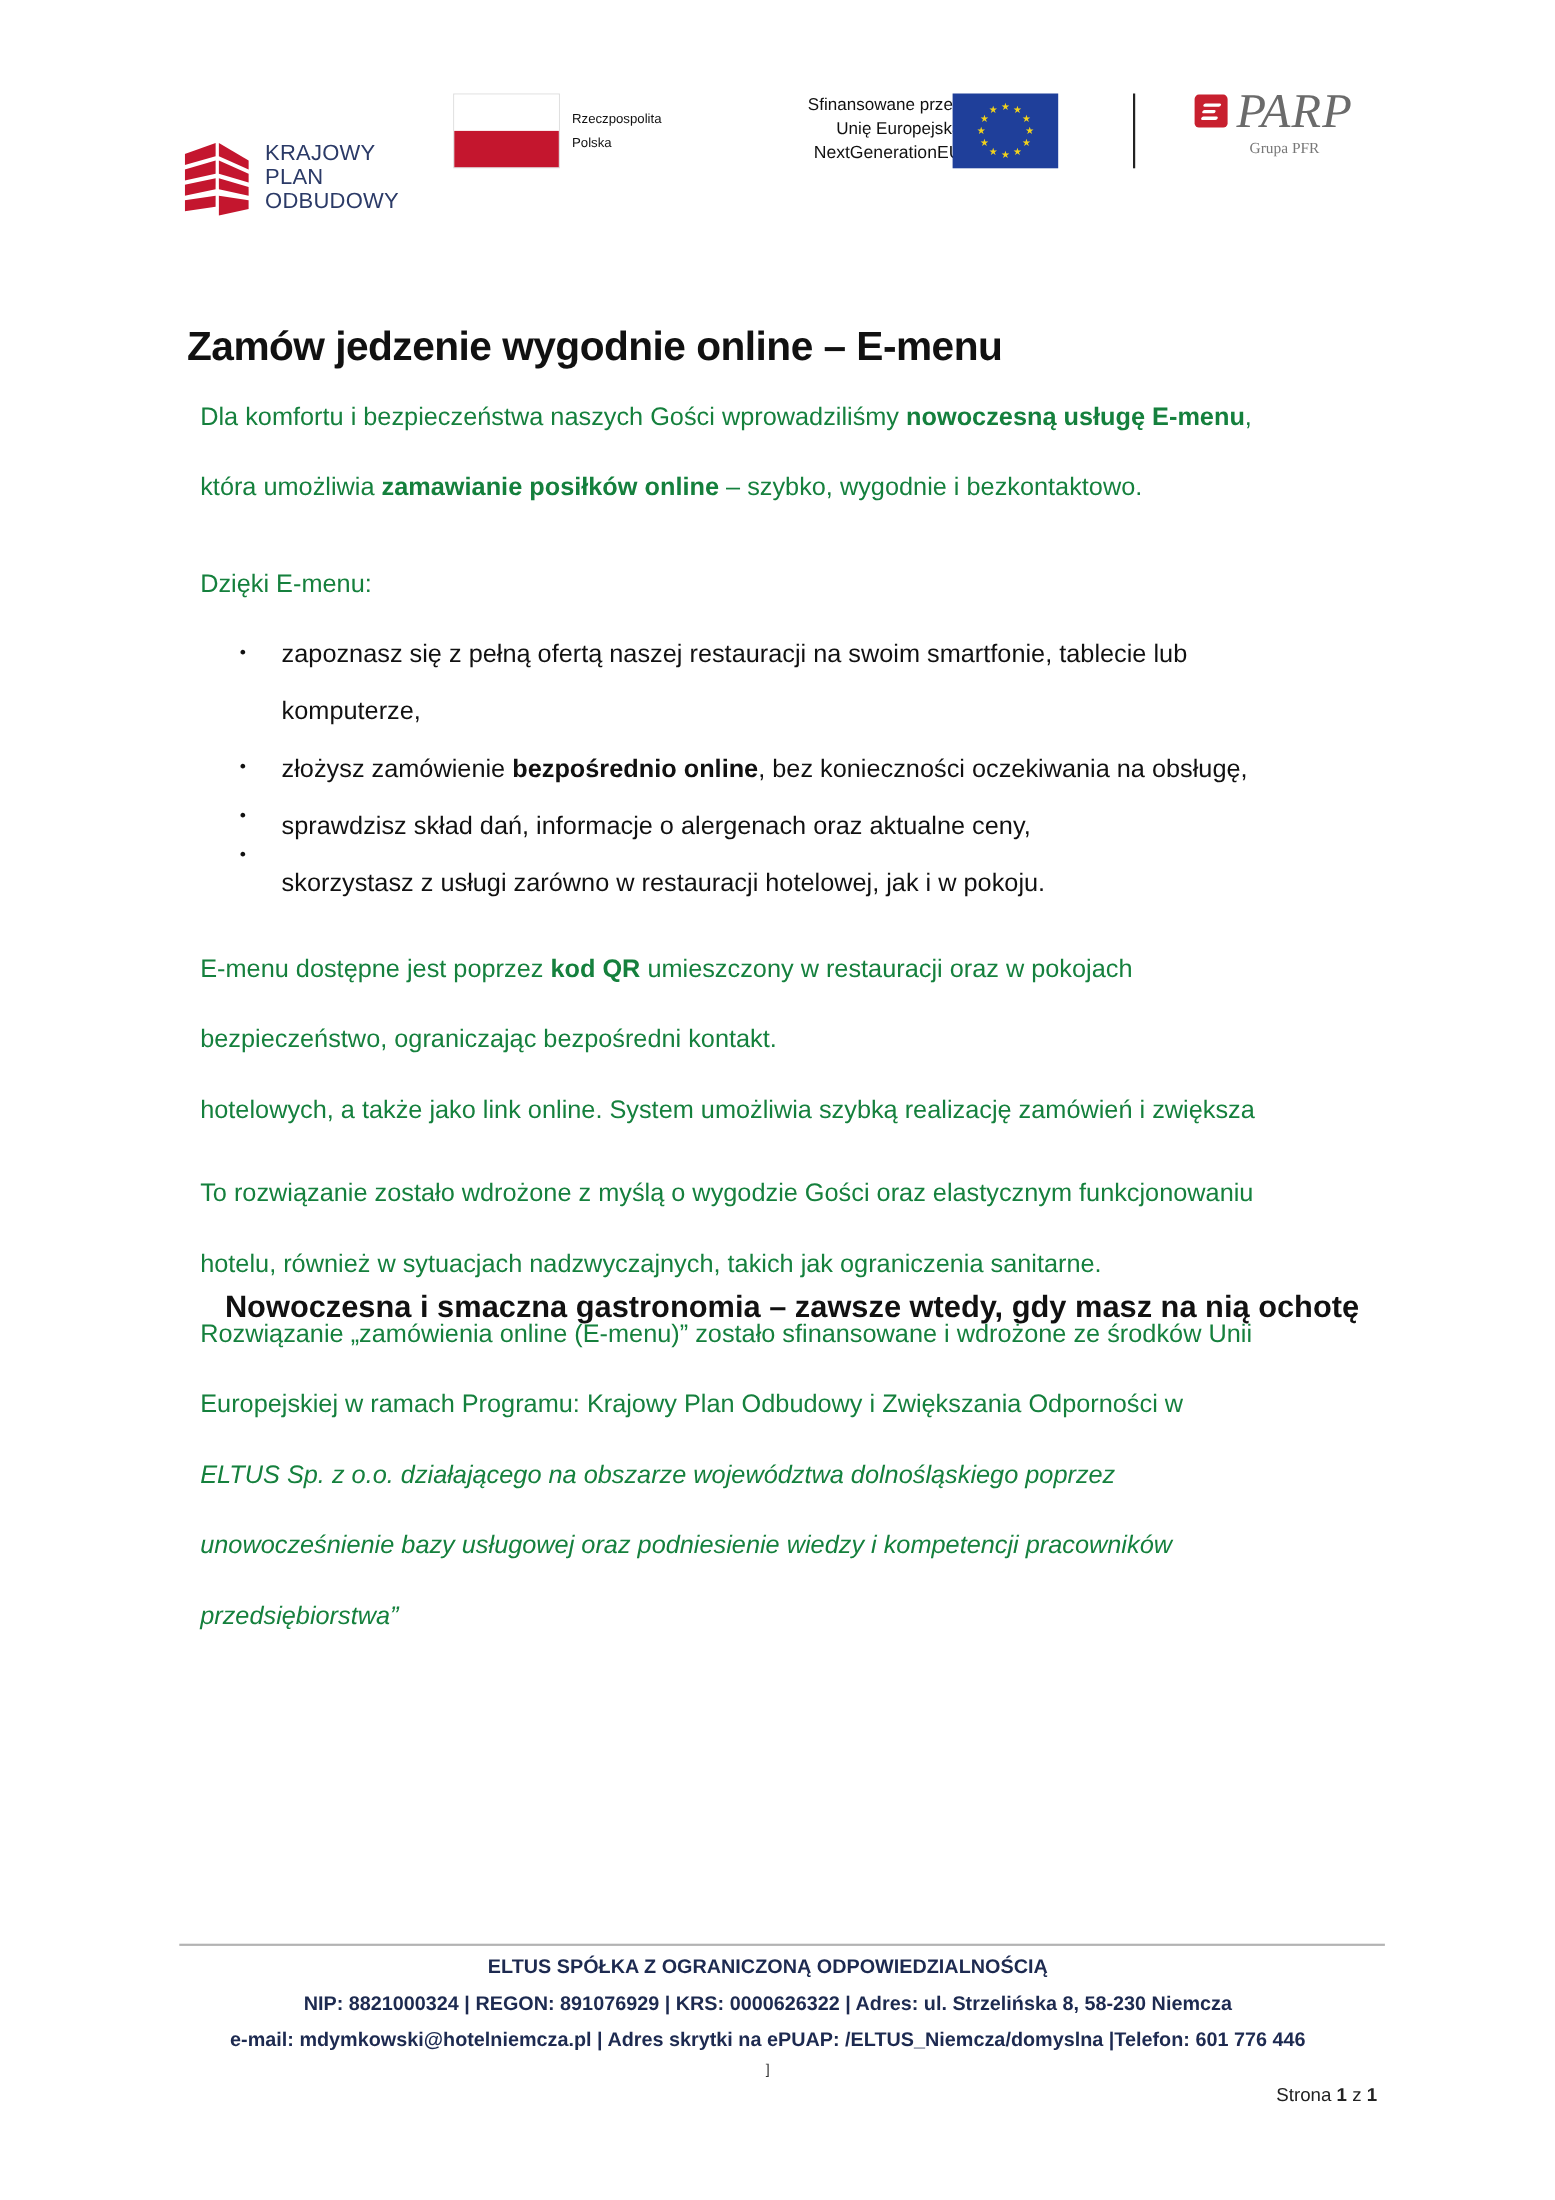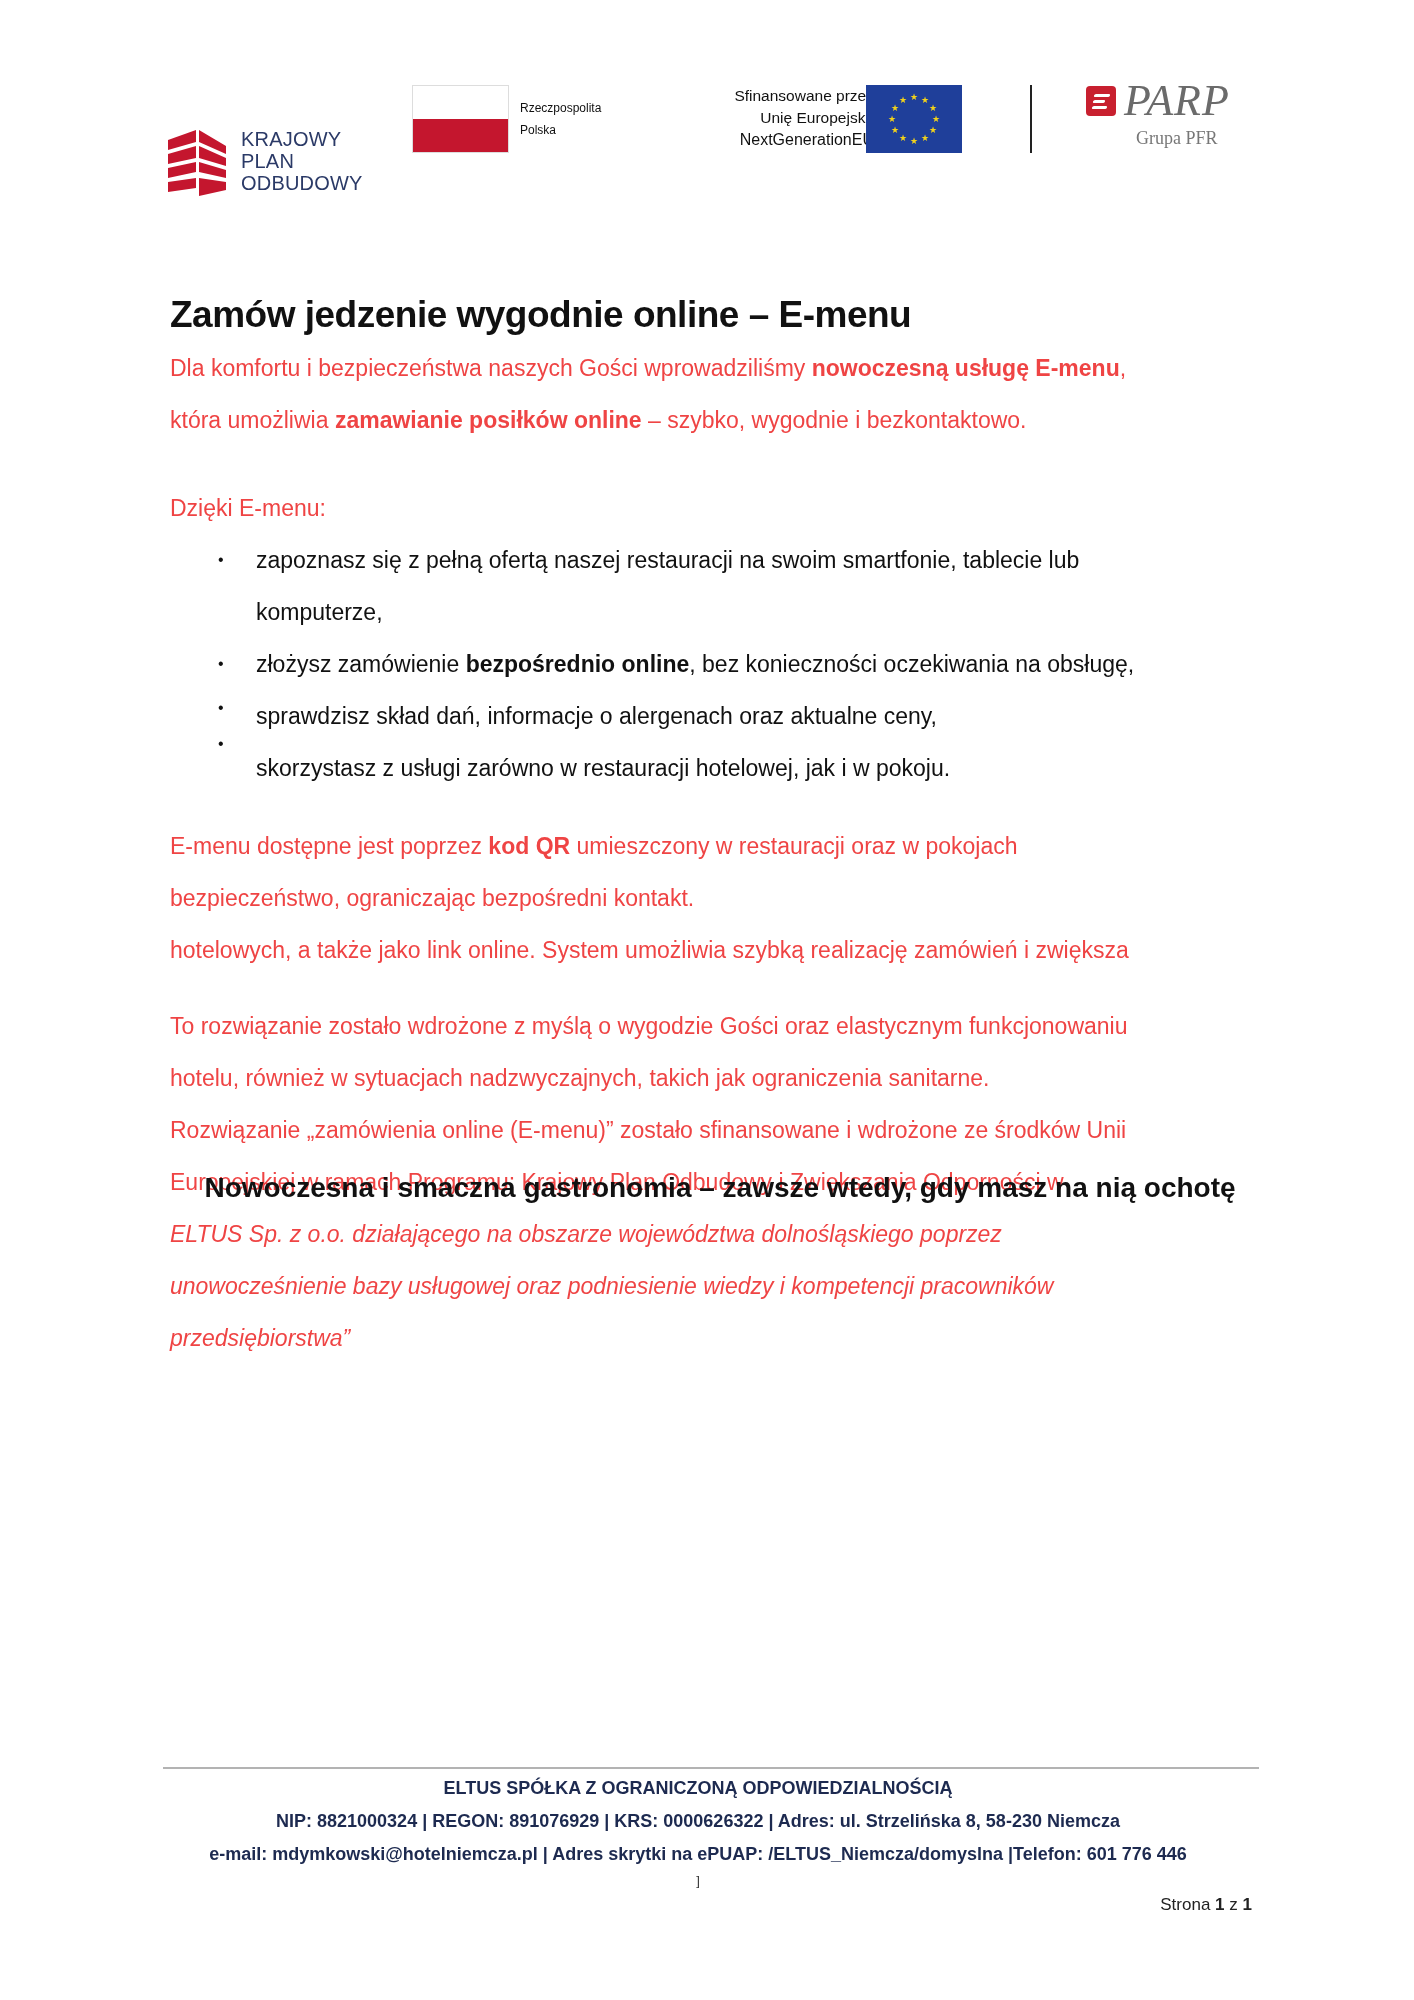--- a/index.html
+++ b/index.html
@@ -17,26 +17,26 @@
     .flag .r { height: 50%; background: #c4162e; }
     .rp-text { position: absolute; left: 352px; top: 17px; font-size: 12px; line-height: 22px; color: #111111; }
     .eu-text { position: absolute; left: 498px; top: 5px; width: 208px; text-align: right; font-size: 15.5px; line-height: 22px; color: #111111; }
     .eu-text .b { font-size: 16px; }
     .eu-flag { position: absolute; left: 698px; top: 5px; width: 96px; height: 68px; background: #1f3f9a; }
     .divider-v { position: absolute; left: 862px; top: 5px; width: 2px; height: 68px; background: #222222; }
     .parp { position: absolute; left: 918px; top: 0; width: 170px; height: 80px; }
     .parp-icon { position: absolute; left: 0; top: 6px; width: 30px; height: 30px; background: #c8202f; border-radius: 4px; }
     .parp-icon i { position: absolute; left: 6px; height: 3px; background: #ffffff; border-radius: 2px; transform: skewX(-20deg); }
     .parp-word { position: absolute; left: 38px; top: -3px; font-family: "Liberation Serif", serif; font-size: 44px; line-height: 48px; color: #6b6b6b; letter-spacing: 1px; font-style: italic; }
-    .parp-sub { position: absolute; left: 50px; top: 48px; font-family: "Liberation Serif", serif; font-size: 18px; color: #777777; }
+    .parp-sub { position: absolute; left: 50px; top: 48px; font-family: "Liberation Serif", serif; font-size: 14px; color: #777777; }
 
     
     .content { position: absolute; left: 170px; top: 290px; width: 1100px; }
     h1 { margin: 0; font-size: 37px; line-height: 50px; font-weight: bold; color: #111111; letter-spacing: -0.5px; }
-    p { margin: 0; font-size: 23px; line-height: 52px; color: #ef4444; }
+    p { margin: 12px; font-size: 23px; line-height: 52px; color: #15803d; }
     .intro { margin-top: 2px; }
     .lead { margin-top: 36px; }
     ul.bullets { list-style: none; margin: 0; padding: 0; }
     ul.bullets li { position: relative; padding-left: 86px; font-size: 23px; line-height: 52px; }
     ul.bullets li .dot { position: absolute; left: 48px; top: 0; font-size: 16px; }
     .para2 { margin-top: 26px; }
     .para3 { margin-top: 24px; }
     .slogan { position: absolute; left: 0; top: 1168px; width: 1100px; text-align: center; font-size: 28px; font-weight: bold; line-height: 40px; }
 
     

